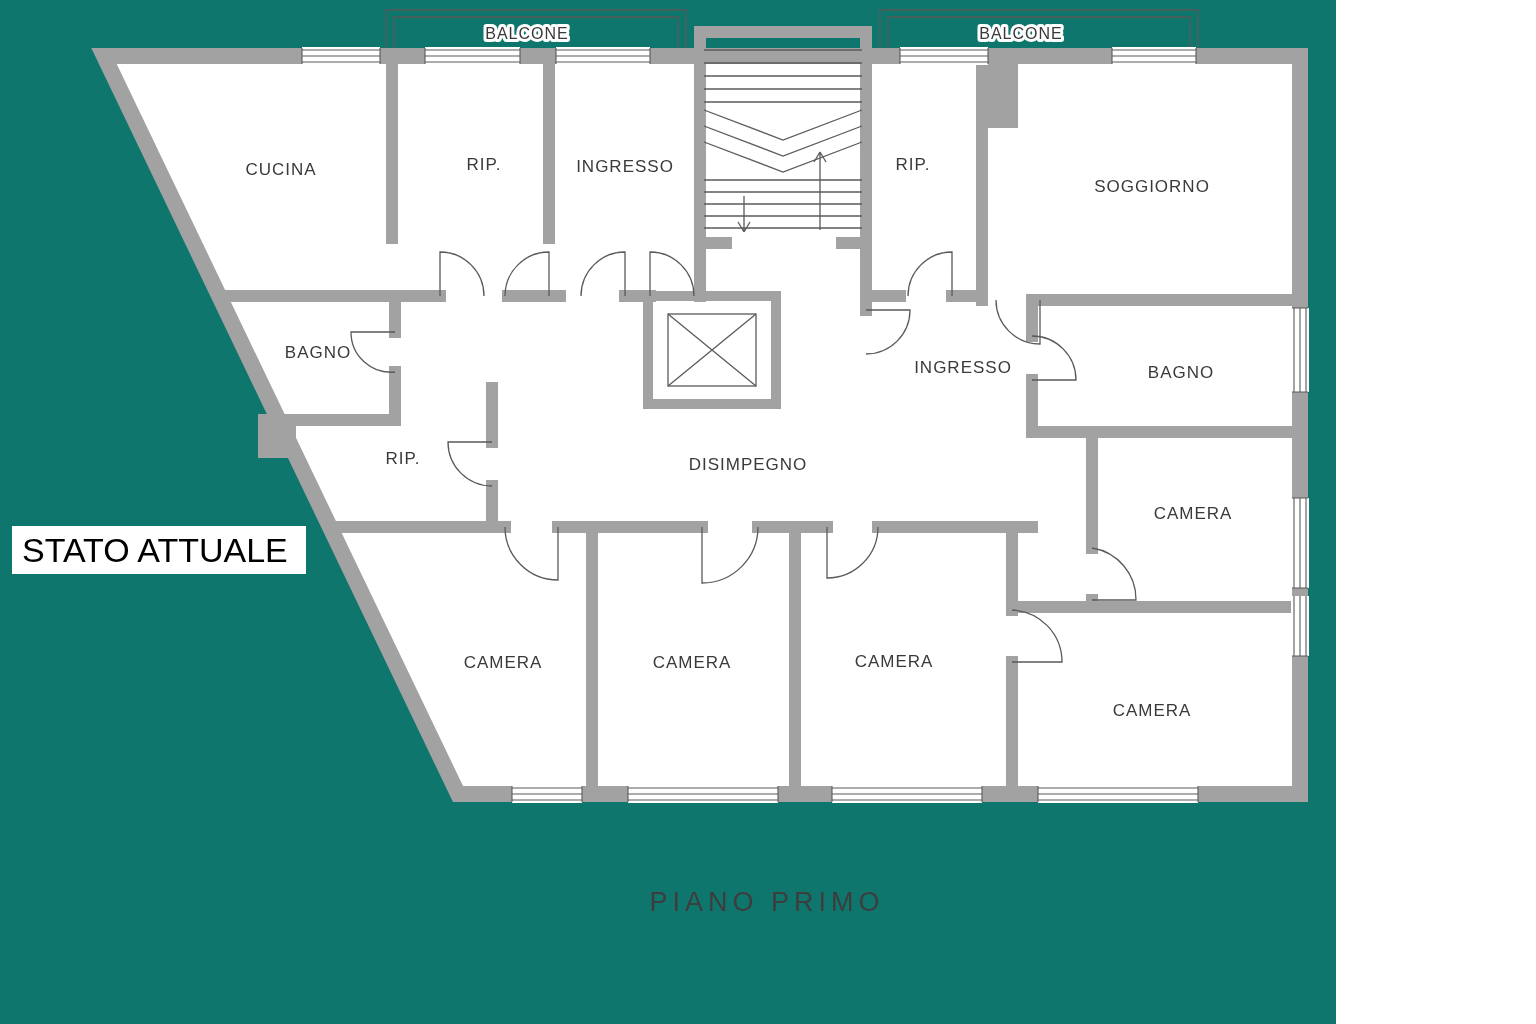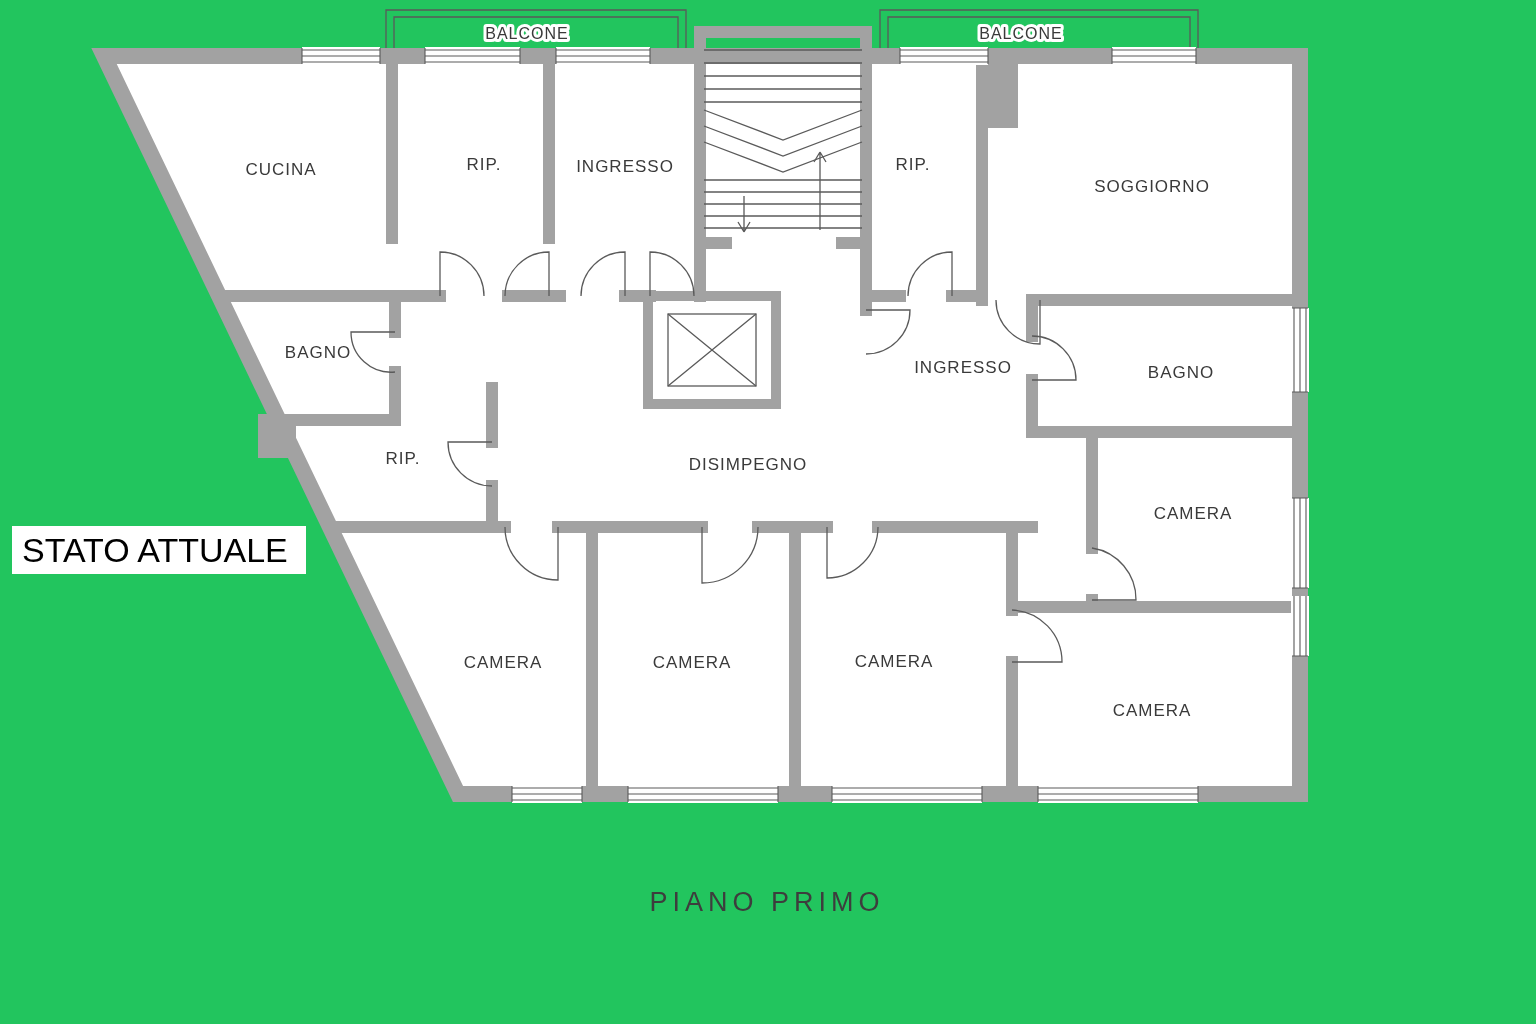--- a/index.html
+++ b/index.html
@@ -3,22 +3,22 @@
 <meta charset="utf-8">
 <style>
   :root{
     --wall:#a2a2a2;
     --detail:#5a5a5a;
     --text:#3a3a3a;
   }
   html,body{margin:0;padding:0;background:#fff;}
   .stage{
     position:relative;
-    width:1536px;height:1024px;
-    background:#22c55e;
+    width:1336px;height:1024px;
+    background:#0f766e;
     overflow:hidden;
     font-family:"Liberation Sans", sans-serif;
   }
   svg{display:block;width:1536px;height:1024px;}
   .wall{stroke:var(--wall);stroke-width:12;fill:none;stroke-linecap:square;}
   .wall-outer{stroke:var(--wall);stroke-width:16;fill:#fff;stroke-linejoin:miter;}
   .wall-fill{fill:var(--wall);stroke:none;}
   .thin{stroke:var(--detail);stroke-width:1.3;fill:none;}
   .winline{stroke:var(--detail);stroke-width:1.1;fill:none;}
   .whitefill{fill:#fff;stroke:none;}

